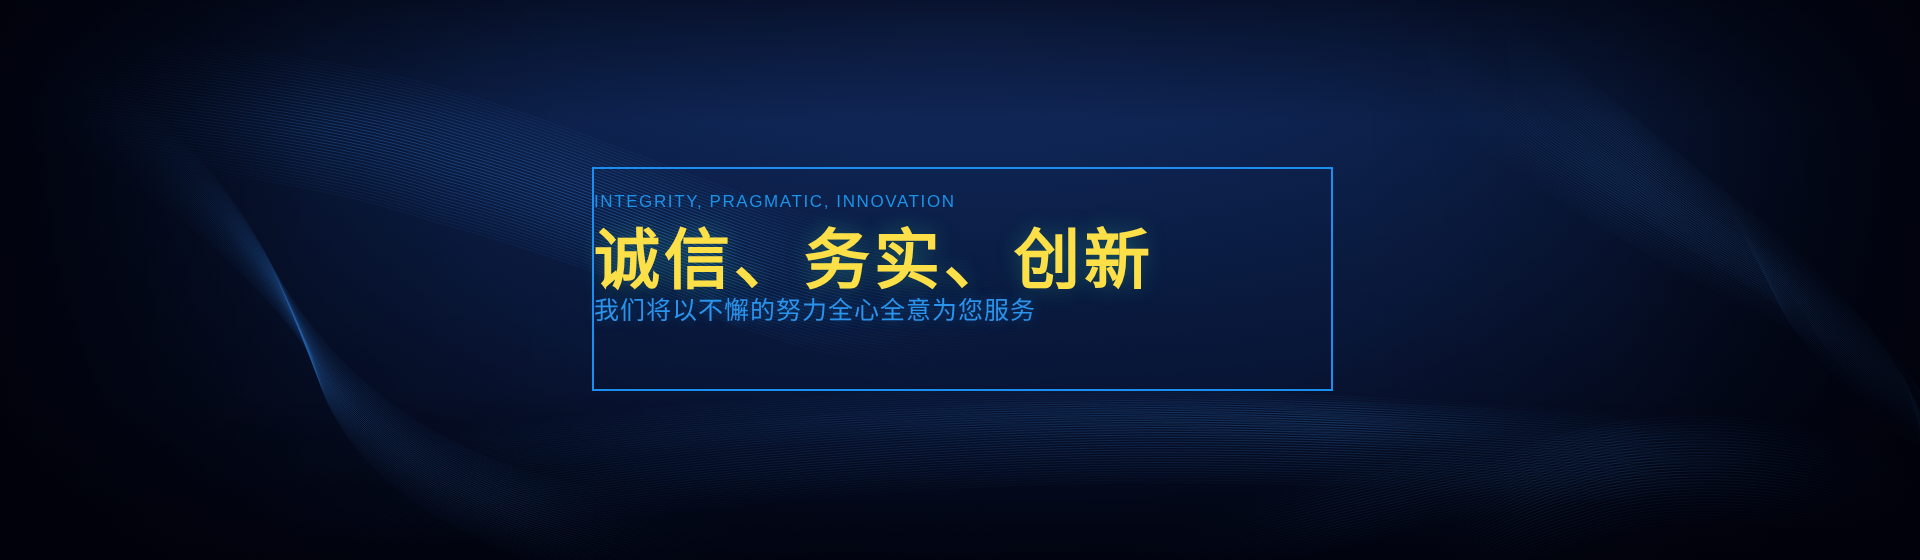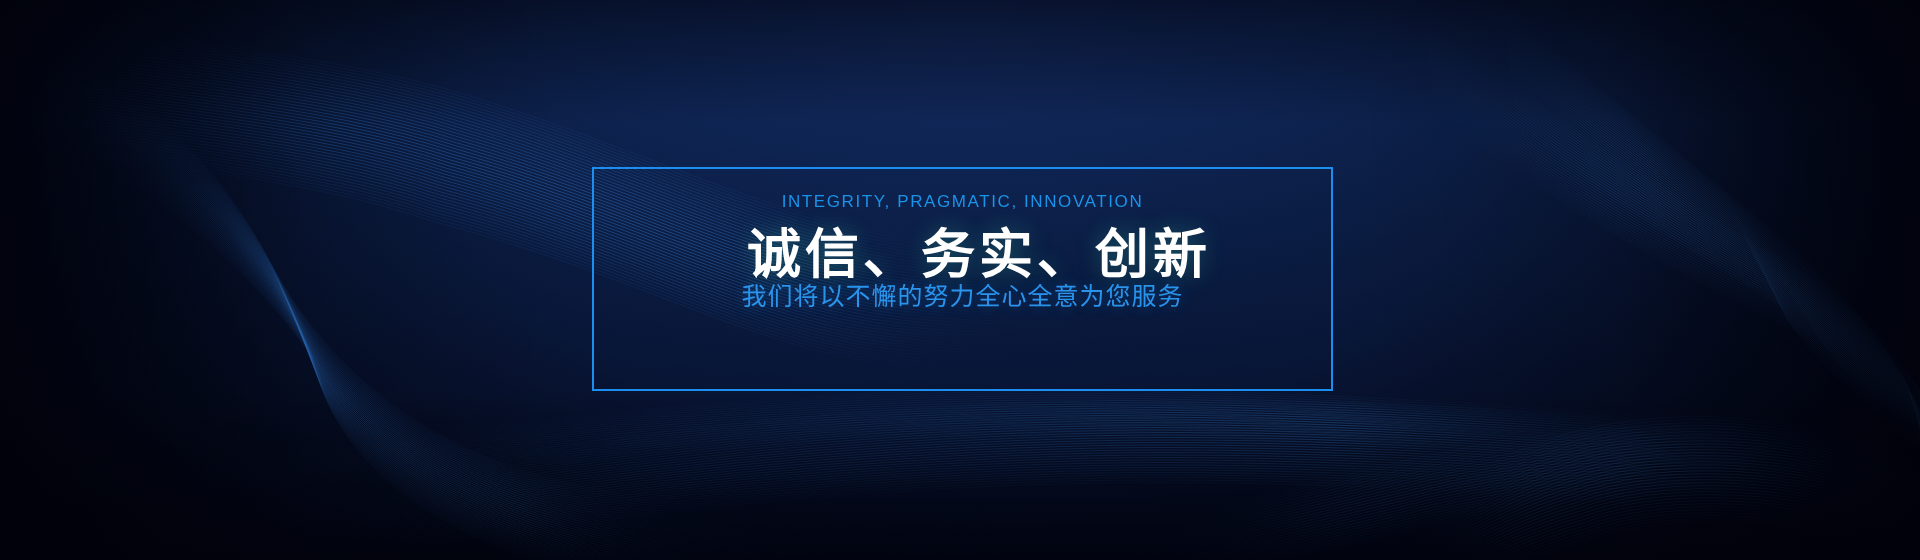--- a/index.html
+++ b/index.html
@@ -51,44 +51,42 @@
   .waves path{fill:none;}
 
   
   .frame{
     position:absolute;
     left:592px; top:167px;
     width:741px; height:224px;
     border:2px solid #1b8ef0;
     display:flex;
     flex-direction:column;
-    align-items:center;
     justify-content:flex-start;
   }
 
   .eyebrow{
     margin-top:24px;
     font-size:17px;
     letter-spacing:1.6px;
     color:#1a93e8;
     white-space:nowrap;
     font-weight:400;
     line-height:1;
   }
 
   .headline{
     margin-top:14px;
-    font-size:54px;
+    font-size:66px;
     font-weight:700;
-    color:#ffffff;
+    color:#fde047;
     letter-spacing:4px;
     white-space:nowrap;
     line-height:1.12;
     text-shadow:0 0 22px rgba(60,226,180,.28);
-    margin-left:33px;
   }
 
   .subline{
     font-size:25px;
     font-weight:500;
     color:#2a93ec;
     letter-spacing:1px;
     white-space:nowrap;
     line-height:1;
     text-shadow:0 0 14px rgba(33,150,243,.30);

